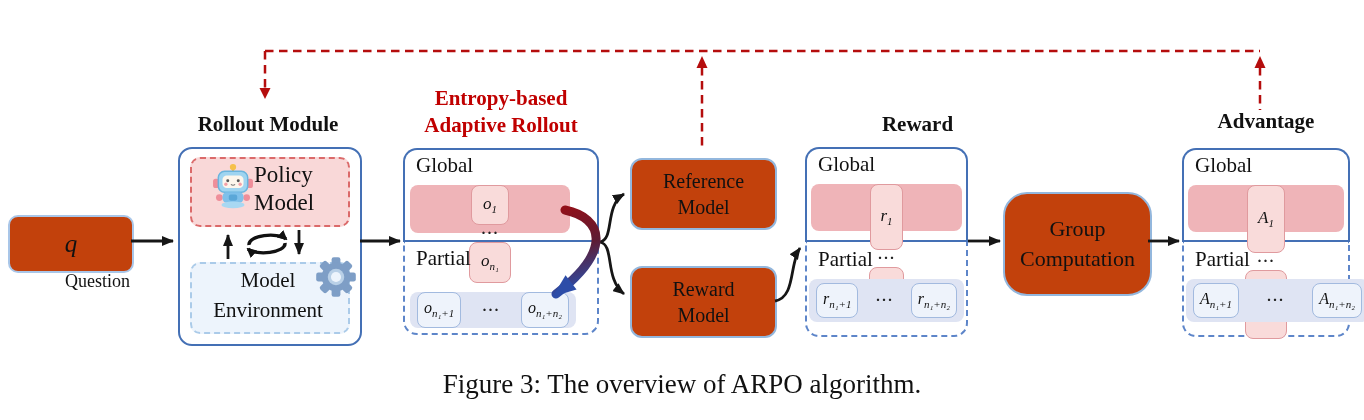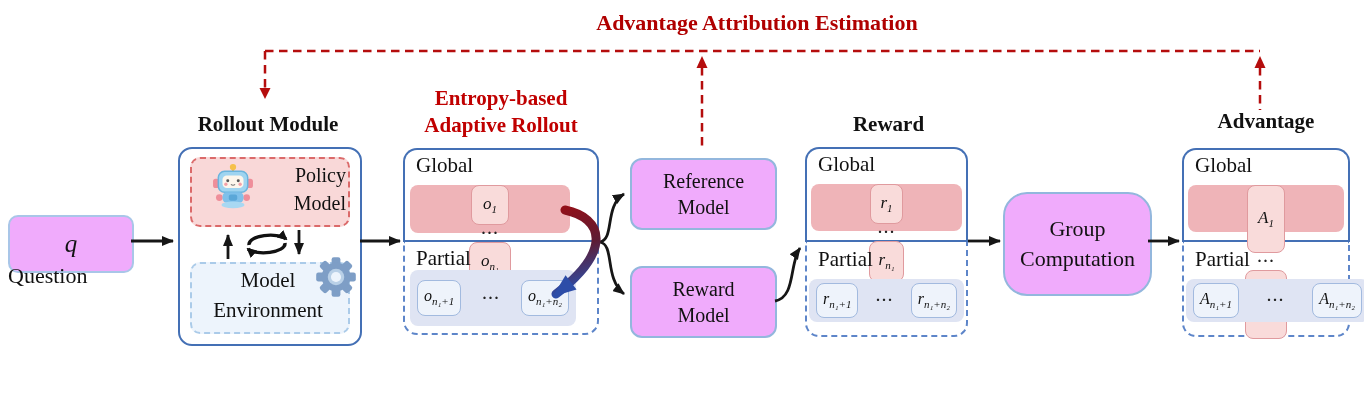--- a/index.html
+++ b/index.html
@@ -5,32 +5,32 @@
   html,body{margin:0;padding:0;background:#fff;}
   #stage{position:relative;width:1364px;height:420px;background:#fff;overflow:hidden;
          font-family:"Liberation Serif","DejaVu Serif",serif;color:#111;}
   .abs{position:absolute;}
   
   .hdr{position:absolute;font-weight:bold;font-size:21px;text-align:center;line-height:27px;}
   .hdr-red{color:#c00000;}
   #aae-title{position:absolute;left:450px;top:10px;width:614px;text-align:center;
              font-weight:bold;font-size:22px;color:#b00000;}
   
-  .softbox{position:absolute;background:#f0abfc;border:2px solid #93b7dd;border-radius:12px;
+  .softbox{position:absolute;background:#c2410c;border:2px solid #93b7dd;border-radius:12px;
            display:flex;align-items:center;justify-content:center;text-align:center;}
   
   #q-box{left:8px;top:215px;width:122px;height:54px;border-color:#a9c6e8;border-radius:10px;}
   #q-box .sym{font-style:italic;font-size:25px;}
-  #question-label{left:8px;top:263px;width:122px;font-size:22px;text-align:left;}
+  #question-label{left:8px;top:271px;width:122px;font-size:18px;text-align:right;}
   
   #rollout-box{position:absolute;left:178px;top:147px;width:180px;height:195px;background:#fff;
                border:2.5px solid #4470b5;border-radius:14px;}
   #policy-box{position:absolute;left:190px;top:157px;width:156px;height:66px;background:#f9d8d8;
               border:2px dashed #db6a6a;border-radius:10px;}
-  #policy-text{position:absolute;left:254px;top:161px;width:92px;font-size:20px;line-height:28px;text-align:right;}
+  #policy-text{position:absolute;left:254px;top:161px;width:92px;font-size:23px;line-height:28px;text-align:left;}
   #tool-box{position:absolute;left:190px;top:262px;width:156px;height:68px;background:#edf4fc;
             border:2px dashed #abcbe9;border-radius:10px;}
   #tool-text{position:absolute;left:196px;top:265px;width:144px;font-size:21px;line-height:30px;text-align:center;}
   
   .gpbox{position:absolute;}
   .gp-top{position:absolute;left:0;right:0;top:0;background:#fff;border:2px solid #4470b5;
           border-bottom:none;border-radius:14px 14px 0 0;}
   .gp-bottom{position:absolute;left:0;right:0;bottom:0;background:#fff;border:2px dashed #5d85c9;
              border-top:none;border-radius:0 0 14px 14px;}
   .gp-divider{position:absolute;left:0;right:0;height:0;border-top:2px solid #4470b5;}
@@ -48,28 +48,27 @@
   #caption{position:absolute;left:0;top:369px;width:1364px;text-align:center;font-size:27px;}
   
   #overlay{position:absolute;left:0;top:0;z-index:10;pointer-events:none;}
   .icon-abs{position:absolute;z-index:3;}
 </style>
 </head>
 <body>
 
 <div id="stage">
 
-  <div id="aae-title">Advantage Attribution Estimation</div>
 
   <div class="hdr hdr-red" style="left:395px;top:85px;width:212px;">
     <div>Entropy-based</div>
     <div>Adaptive Rollout</div>
   </div>
   <div class="hdr" style="left:178px;top:111px;width:180px;">Rollout Module</div>
-  <div class="hdr" style="left:807px;top:111px;width:163px;">Reward</div>
+  <div class="hdr" style="left:836px;top:111px;width:163px;">Reward</div>
   <div class="hdr" style="left:1182px;top:108px;width:168px;">Advantage</div>
 
   <div class="softbox" id="q-box">
     <span class="sym">q</span>
   </div>
   <div class="abs" id="question-label">Question</div>
 
   <div id="rollout-box"></div>
   <div id="policy-box"></div>
   <div id="policy-text">Policy Model</div>
@@ -121,41 +120,41 @@
     <div class="gp-top" style="height:93px;"></div>
     <div class="gp-bottom" style="top:93px;"></div>
     <div class="gp-divider" style="top:92px;"></div>
     <div class="gp-label" style="top:5px;">Global</div>
     <div class="trow pink" style="left:7px;top:37px;width:160px;height:48px;">
       <span class="tok pinkt"><span>o</span><sub>1</sub></span>
       <span class="dots">···</span>
       <span class="tok pinkt"><span>o</span><sub>n₁</sub></span>
     </div>
     <div class="gp-label" style="top:98px;">Partial</div>
-    <div class="trow lav" style="left:7px;top:122px;width:166px;height:56px;">
+    <div class="trow lav" style="left:7px;top:144px;width:166px;height:36px;">
       <span class="tok lavt"><span>o</span><sub>n₁+1</sub></span>
       <span class="dots">···</span>
       <span class="tok lavt"><span>o</span><sub>n₁+n₂</sub></span>
     </div>
   </div>
 
   <div class="softbox" style="left:630px;top:158px;width:143px;height:68px;font-size:20px;line-height:26px;">
     <div style="width:110px;">Reference Model</div>
   </div>
   <div class="softbox" style="left:630px;top:266px;width:143px;height:68px;font-size:20px;line-height:26px;">
     <div style="width:100px;">Reward Model</div>
   </div>
 
   <div class="gpbox" style="left:805px;top:147px;width:163px;height:190px;">
     <div class="gp-top" style="height:94px;"></div>
     <div class="gp-bottom" style="top:94px;"></div>
     <div class="gp-divider" style="top:93px;"></div>
     <div class="gp-label" style="top:5px;">Global</div>
     <div class="trow pink" style="left:6px;top:37px;width:151px;height:47px;">
-      <span class="tok pinkt" style="padding:9px 9px;"><span>r</span><sub>1</sub></span>
+      <span class="tok pinkt" style="padding:22px 9px;"><span>r</span><sub>1</sub></span>
       <span class="dots">···</span>
       <span class="tok pinkt" style="padding:9px 9px;"><span>r</span><sub>n₁</sub></span>
     </div>
     <div class="gp-label" style="top:100px;">Partial</div>
     <div class="trow lav" style="left:4px;top:132px;width:155px;height:43px;">
       <span class="tok lavt"><span>r</span><sub>n₁+1</sub></span>
       <span class="dots">···</span>
       <span class="tok lavt"><span>r</span><sub>n₁+n₂</sub></span>
     </div>
   </div>
@@ -175,20 +174,21 @@
       <span class="tok pinkt" style="padding:23px 10px;"><span>A</span><sub>n₁</sub></span>
     </div>
     <div class="gp-label" style="top:99px;">Partial</div>
     <div class="trow lav" style="left:4px;top:131px;width:183px;height:43px;">
       <span class="tok lavt"><span>A</span><sub>n₁+1</sub></span>
       <span class="dots">···</span>
       <span class="tok lavt"><span>A</span><sub>n₁+n₂</sub></span>
     </div>
   </div>
 
+  <div id="caption">Figure 3: The overview of ARPO algorithm.</div>
 
   <svg id="overlay" width="1364" height="420" viewBox="0 0 1364 420">
     <defs>
       <marker id="mblk" markerUnits="userSpaceOnUse" markerWidth="12" markerHeight="10" refX="11" refY="5" orient="auto">
           <path d="M0,0 L12,5 L0,10 z" fill="#161616"></path>
         </marker>
       <marker id="mblue" markerUnits="userSpaceOnUse" markerWidth="26" markerHeight="22" refX="21" refY="11" orient="auto">
           <path d="M2,2 L25,11 L2,20 z" fill="#2d4da8"></path>
         </marker>
       <linearGradient id="gradRB" x1="0" y1="0" x2="0.15" y2="1">

